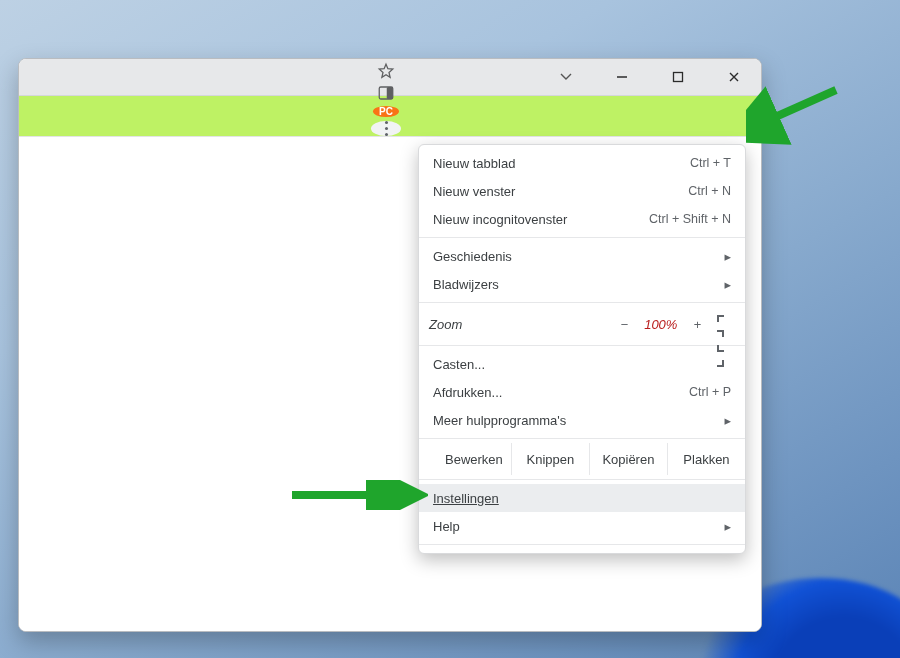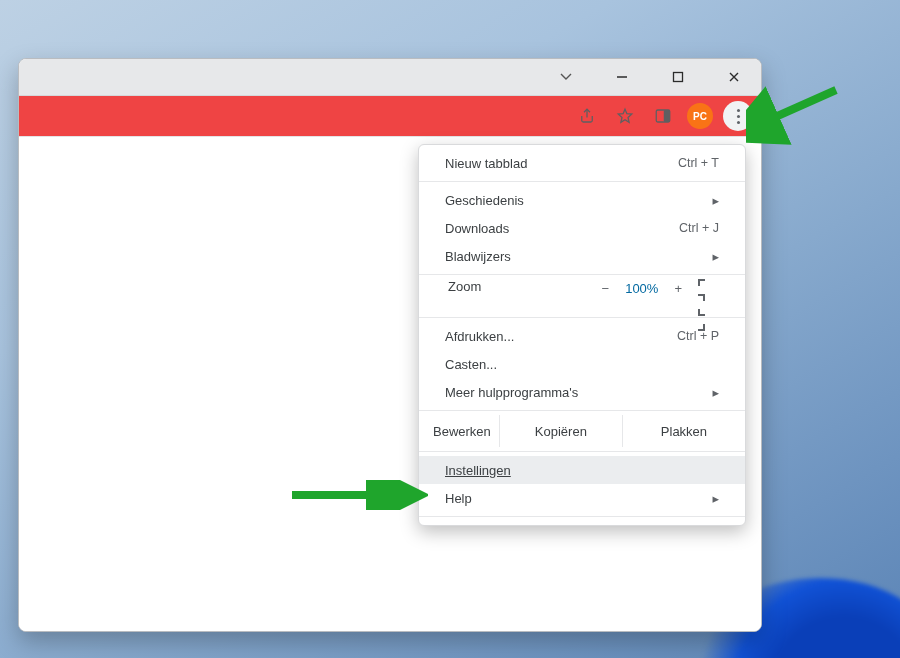--- a/index.html
+++ b/index.html
@@ -54,27 +54,28 @@
   .chevron-btn {
     width: 30px; height: 28px;
     display:flex; align-items:center; justify-content:center;
     color:#555;
     margin-right: 6px;
   }
   .chevron-btn svg { width:12px; height:12px; }
 
   .toolbar {
     height: 40px;
-    background: #ef4444;
+    background: #bef264;
     border-bottom: 1px solid #e3e4e6;
     display: flex;
     justify-content: flex-end;
     align-items: center;
     padding-right: 8px;
-    gap: 10px;
+    gap: 4px;
+    flex-direction: column;
   }
   .tb-icon {
     width: 28px; height: 28px;
     display:flex; align-items:center; justify-content:center;
     color:#5e5f61;
   }
   .tb-icon svg { width:18px; height:18px; }
   .avatar {
     width: 26px; height: 26px;
     border-radius: 50%;
@@ -113,44 +114,45 @@
     box-shadow: 0 6px 18px rgba(0,0,0,0.25);
     padding: 4px 0;
     font-size: 13px;
     color:#3c4043;
   }
   .menu-item {
     display:flex;
     align-items:center;
     justify-content:space-between;
     height: 28px;
-    padding: 0 26px;
+    padding: 0 14px;
   }
   .menu-item .shortcut { color:#5f6368; font-size:12.5px; }
   .menu-item .arrow { color:#5f6368; }
   .menu-sep { height:1px; background:#e6e7e9; margin: 4px 0; }
   .menu-item.highlight { background:#ebedef;text-decoration:underline; }
 
   .zoom-row {
-    display:flex; align-items:flex-start; height: 34px; padding: 0 29px;
+    display:flex; align-items:center; height: 34px; padding: 0 10px;
     justify-content:space-between;
+    font-style:italic;
   }
   .zoom-controls { display:flex; align-items:center; gap: 16px; color:#5f6368;}
-  .zoom-controls .pct { color:#0369a1; }
+  .zoom-controls .pct { color:#b91c1c; }
   .fullscreen-icon { width:18px; height:18px; display:flex; flex-wrap:wrap; gap:8px; }
   .fullscreen-icon span{ width:5px; height:5px; border:2px solid #5f6368; }
   .fullscreen-icon span:nth-child(1){border-right:none;border-bottom:none;}
   .fullscreen-icon span:nth-child(2){border-left:none;border-bottom:none;}
   .fullscreen-icon span:nth-child(3){border-right:none;border-top:none;}
   .fullscreen-icon span:nth-child(4){border-left:none;border-top:none;}
 
   .edit-row {
     display:flex; align-items:center; height:32px;
   }
-  .edit-row .lbl { flex: 0 0 auto; padding-left:14px; padding-right:8px;}
+  .edit-row .lbl { flex: 0 0 auto; padding-left:26px; padding-right:8px;}
   .edit-row .seg {
     flex:1; text-align:center; height:100%; display:flex; align-items:center; justify-content:center;
     border-left:1px solid #e6e7e9;
   }
 
   
   .arrow-annot { position:absolute; pointer-events:none; }
   .arrow-annot svg { display:block; }
 
   
@@ -229,30 +231,34 @@
 
     <div class="content"></div>
   </div>
 
   <div class="menu">
 
     <div class="menu-item">
       <span>Nieuw tabblad</span>
       <span class="shortcut">Ctrl + T</span>
     </div>
+    <div class="menu-item">
+      <span>Nieuw venster</span>
+      <span class="shortcut">Ctrl + N</span>
+    </div>
+    <div class="menu-item">
+      <span>Nieuw incognitovenster</span>
+      <span class="shortcut">Ctrl + Shift + N</span>
+    </div>
 
     <div class="menu-sep"></div>
 
     <div class="menu-item">
       <span>Geschiedenis</span>
       <span class="arrow">▸</span>
-    </div>
-    <div class="menu-item">
-      <span>Downloads</span>
-      <span class="shortcut">Ctrl + J</span>
     </div>
     <div class="menu-item">
       <span>Bladwijzers</span>
       <span class="arrow">▸</span>
     </div>
 
     <div class="menu-sep"></div>
 
     <div class="zoom-row">
       <span>Zoom</span>
@@ -265,35 +271,36 @@
             <span></span>
             <span></span>
             <span></span>
         </span>
       </div>
     </div>
 
     <div class="menu-sep"></div>
 
     <div class="menu-item">
+      <span>Casten...</span>
+    </div>
+    <div class="menu-item">
       <span>Afdrukken...</span>
       <span class="shortcut">Ctrl + P</span>
     </div>
     <div class="menu-item">
-      <span>Casten...</span>
-    </div>
-    <div class="menu-item">
       <span>Meer hulpprogramma's</span>
       <span class="arrow">▸</span>
     </div>
 
     <div class="menu-sep"></div>
 
     <div class="edit-row">
       <span class="lbl">Bewerken</span>
+      <span class="seg">Knippen</span>
       <span class="seg">Kopiëren</span>
       <span class="seg">Plakken</span>
     </div>
 
     <div class="menu-sep"></div>
 
     <div class="menu-item highlight">
       <span>Instellingen</span>
     </div>
     <div class="menu-item">

